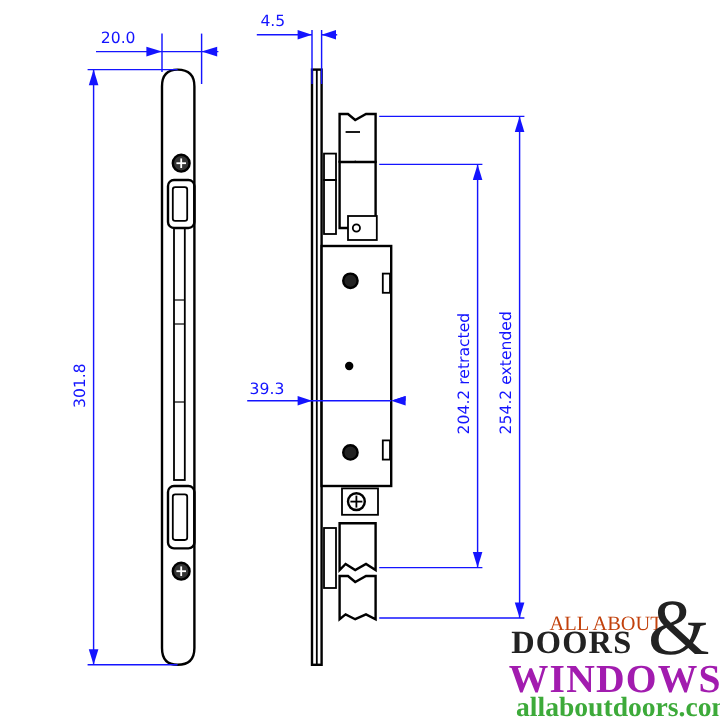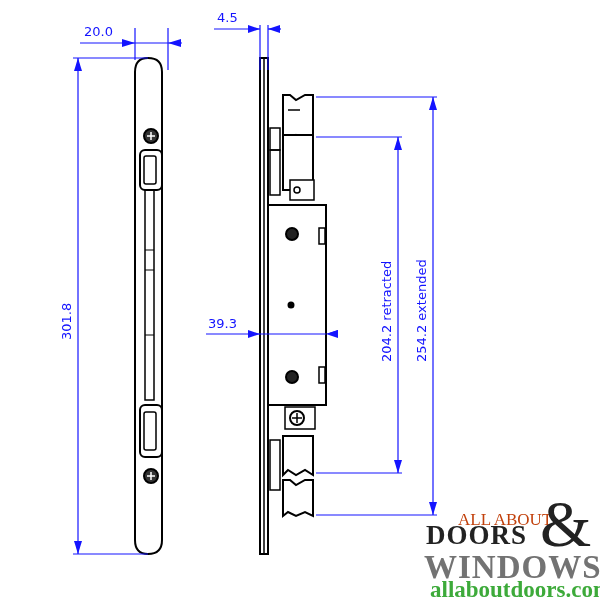--- a/index.html
+++ b/index.html
@@ -3,21 +3,21 @@
 <meta charset="utf-8">
 <style>
   html, body { margin:0; padding:0; background:#ffffff; }
   body { width:600px; height:600px; position:relative; overflow:hidden; font-family:"DejaVu Sans", sans-serif; }
   svg { position:absolute; left:0; top:0; }
   .dimtext { font-family:"DejaVu Sans", sans-serif; font-size:13px; fill:#1414ff; }
   .logo { position:absolute; left:428px; top:505px; width:170px; text-align:center; }
   .logo .l1 { font-family:"Liberation Serif", serif; font-size:17px; color:#c2410c; letter-spacing:0px; position:absolute; left:14px; top:5px;margin-left:16px; }
   .logo .amp { font-family:"Liberation Serif", serif; font-size:66px; color:#222; position:absolute; left:112px; top:-14px; line-height:1; }
   .logo .l2 { font-family:"Liberation Serif", serif; font-size:27px; font-weight:bold; color:#222; position:absolute; left:-2px; top:17px; line-height:1; letter-spacing:1px; }
-  .logo .l3 { font-family:"Liberation Serif", serif; font-size:33px; font-weight:bold; color:#737373; position:absolute; left:-4px; top:46px; line-height:1; letter-spacing:1px; }
+  .logo .l3 { font-family:"Liberation Serif", serif; font-size:33px; font-weight:bold; color:#a21caf; position:absolute; left:-4px; top:46px; line-height:1; letter-spacing:1px; }
   .logo .l4 { font-family:"Liberation Serif", serif; font-size:23px; font-weight:bold; color:#3daa3a; position:absolute; left:2px; top:73px; line-height:1; }
 </style>
 </head>
 <body>
 
 <svg width="600" height="600" viewBox="0 0 600 600">
 
   <g stroke="#000" fill="none" stroke-width="2">
     <path d="M135,72 Q135,58 148,58 Q162,58 162,72 L162,540 Q162,554 148,554 Q135,554 135,540 Z"></path>
 

